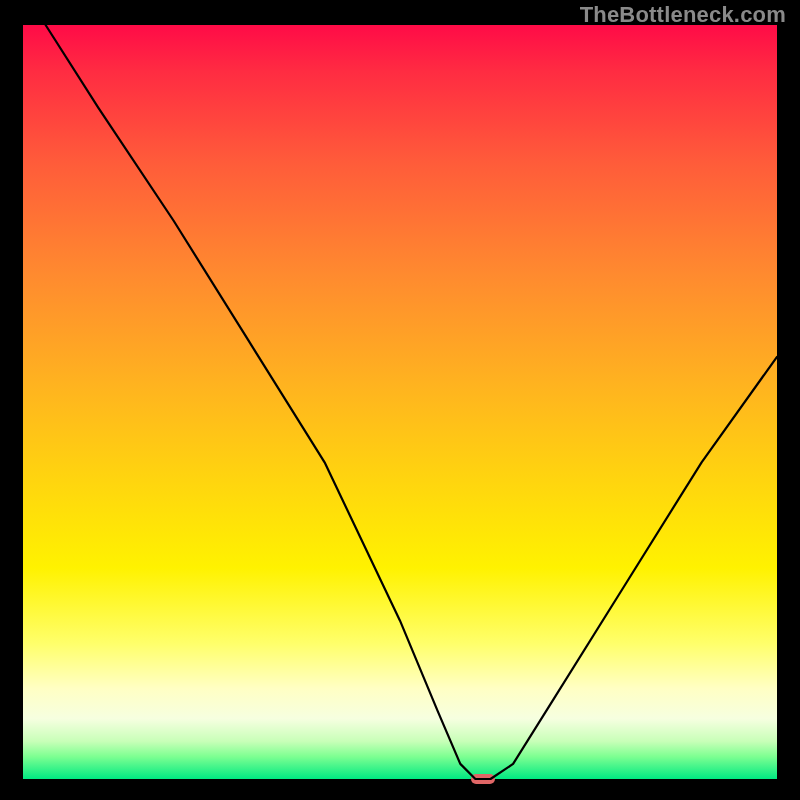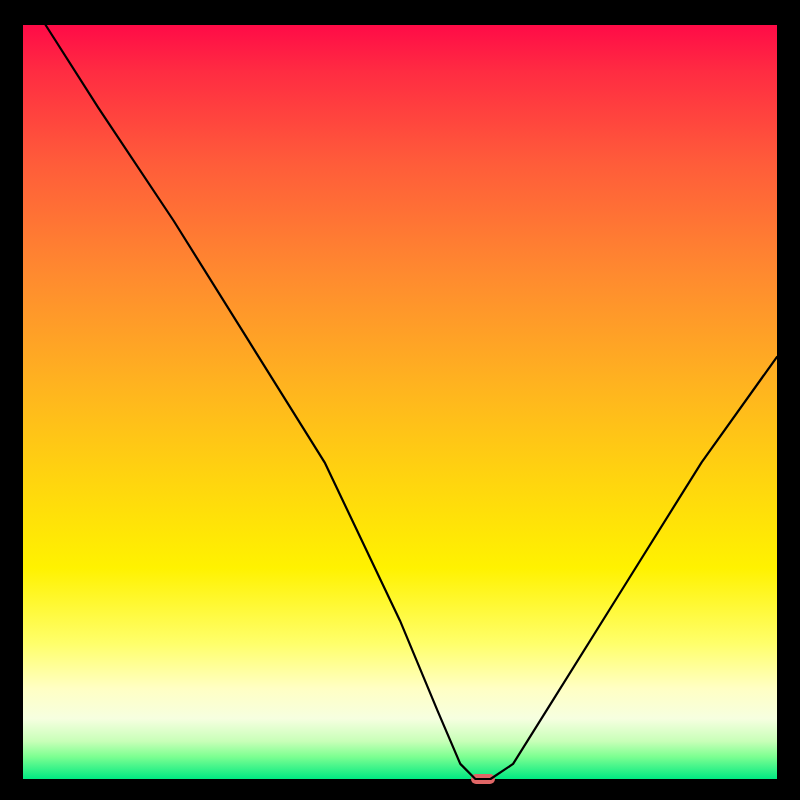--- a/index.html
+++ b/index.html
@@ -77,20 +77,21 @@
     stroke: #000;
     stroke-width: 2.2;
     stroke-linecap: round;
     stroke-linejoin: round;
   }
 </style>
 </head>
 <body>
 
 <div class="frame">
+  <div class="watermark">TheBottleneck.com</div>
 
   <div class="plot">
     <div class="gradient"></div>
     <div class="marker" style="left: 447.876px; top: 748.722px; width: 24.128px; height: 10.556px;"></div>
     <svg class="curve" viewBox="0 0 754 754" preserveAspectRatio="none">
       <path d="M22.6 0.0 L75.4 82.9 L150.8 196.0 L226.2 316.7 L301.6 437.3 L377.0 595.7 L414.7 686.1 L437.3 738.9 L452.4 754.0 L467.5 754.0 L490.1 738.9 L527.8 678.6 L603.2 558.0 L678.6 437.3 L754.0 331.8"></path>
     </svg>
   </div>
 </div>
 

